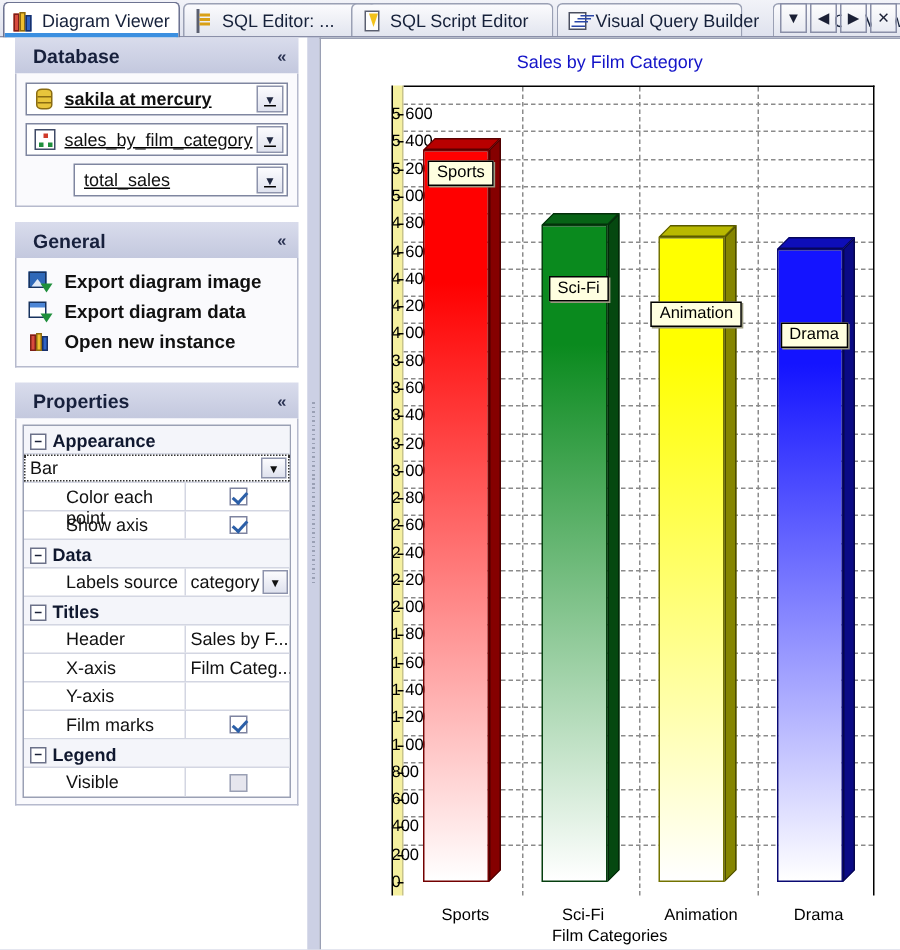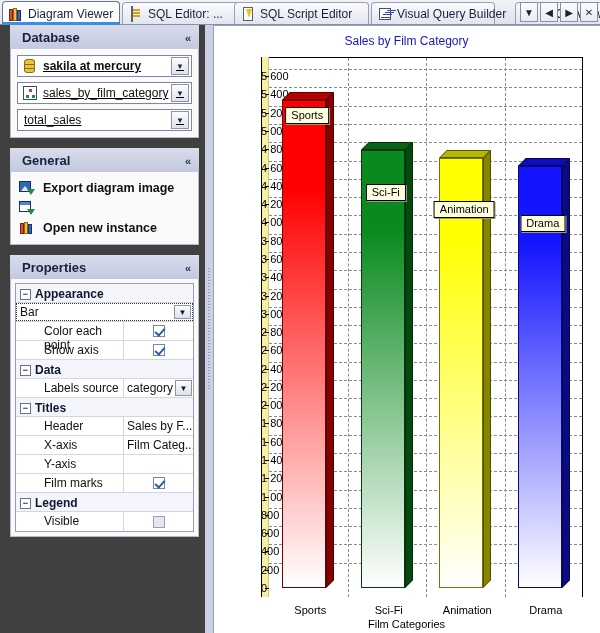--- a/index.html
+++ b/index.html
@@ -70,21 +70,21 @@
   .tbtn {
     width:18px; height:20px;
     border:1px solid #8a8fa8; background: linear-gradient(#fdfdfd,#e8eaf2);
     display:flex; align-items:center; justify-content:center;
     font-size:10px; color:#1b2035; cursor:default; box-sizing:border-box;
   }
 
   
   #left {
     position:absolute; left:0; top:25px; width:205px; height:608px;
-    background:#404040;
+    background:#ffffff;
     box-sizing:border-box;
   }
   .group { margin: 0 6px 10px 10px; }
   .group-head {
     display:flex; align-items:center; justify-content:space-between;
     padding: 5px 8px 4px 12px;
     font-weight:bold; font-size:13px; color:#17203c;
     background: linear-gradient(#d9dcec,#c3c8de);
   }
   .chev { font-size:11px; color:#2b3353; }
@@ -96,21 +96,21 @@
   }
 
   
   .combo {
     display:flex; align-items:center;
     height:22px; margin-bottom:5px;
     background:#ffffff; border:1px solid #7f86a0;
     box-sizing:border-box;
     text-decoration:underline;
   }
-  .combo:last-child { margin-bottom:0; }
+  .combo:last-child { margin-bottom:0;margin-left:32px; }
   .combo .cicon { width:18px; margin-left:3px; flex:0 0 auto; height:16px; position:relative; }
   .combo .ctext { flex:1 1 auto; padding-left:4px; font-size:12px; color:#111; overflow:hidden; white-space:nowrap; }
   .combo .ctext.bold { font-weight:bold; }
   .combo .carrow {
     width:18px; height:18px; margin-right:2px; flex:0 0 auto;
     border:1px solid #8d93ac; background:linear-gradient(#fcfcfe,#dfe2ee);
     display:flex; align-items:center; justify-content:center; font-size:8px; color:#202840;
     box-sizing:border-box;
   }
   .db-cyl{position:absolute;left:3px;top:1px;width:11px;height:14px;background:#e8c53c;border:1px solid #8a6c11;border-radius:4px/3px;box-sizing:border-box;}
@@ -311,20 +311,21 @@
               <i class="aico-img"></i>
               <i class="aico-arrow"></i>
             </span>
             <span class="act-label">Export diagram image</span>
           </div>
           <div class="act">
             <span class="aico ">
               <i class="aico-dat"></i>
               <i class="aico-arrow"></i>
             </span>
+            <span class="act-label">Export diagram data</span>
           </div>
           <div class="act">
             <span class="aico aico-books">
               <i class="b1"></i>
               <i class="b2"></i>
               <i class="b3"></i>
             </span>
             <span class="act-label">Open new instance</span>
           </div>
         </div>

